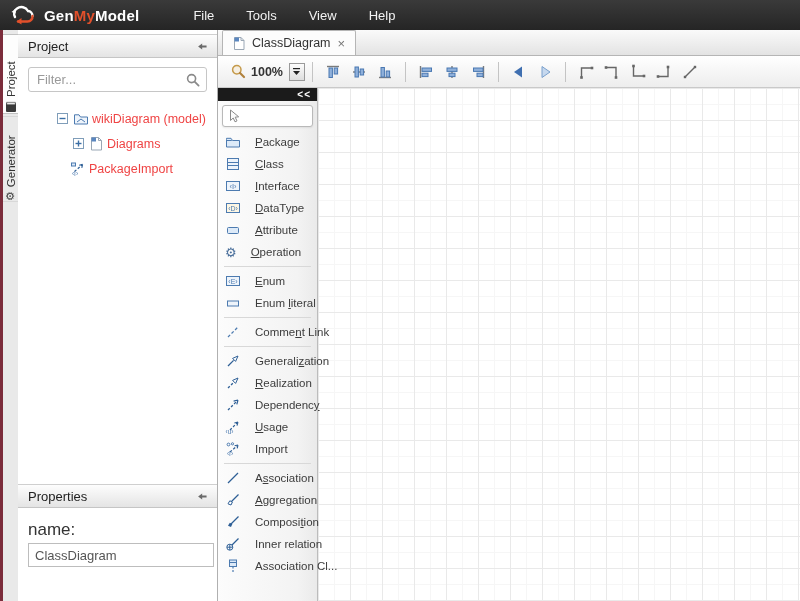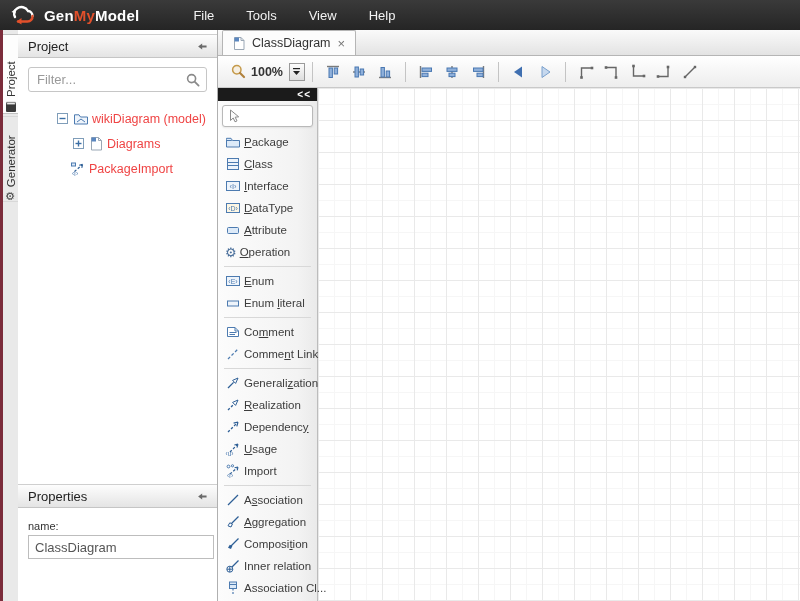--- a/index.html
+++ b/index.html
@@ -41,21 +41,21 @@
     background:#fff; border:1px solid #c6c6c6; border-radius:3px; }
   #filter-input { width:100%; height:100%; border:none; outline:none; background:transparent;
     font-family:"Liberation Sans", sans-serif; font-size:13px; color:#444; padding:0 24px 0 8px; }
   #filter-input::placeholder { color:#9a9a9a; }
   #filter-search-icon { position:absolute; right:5px; top:4px; }
   #tree { margin-top:10px; }
   .tree-row { height:25px; display:flex; align-items:center; gap:3px; font-size:12.5px; color:#ef4444; cursor:default; }
   .expander { width:16px; height:16px; display:flex; align-items:center; justify-content:center; cursor:pointer; }
 
   #props-section { position:absolute; top:454px; left:0; right:0; }
-  .field-label { font-size:11px; color:#333; margin:12px 0 3px 10px; }
+  .field-label { font-size:17px; color:#333; margin:12px 0 3px 10px; }
   #name-input { display:block; margin:0 3px 0 10px; width:186px; height:24px;
     border:1px solid #bdbdbd; font-family:"Liberation Sans", sans-serif;
     font-size:13px; color:#555; padding:0 6px; outline:none; }
 
   
   #tabbar { position:absolute; left:218px; right:0; top:30px; height:26px;
     background:linear-gradient(#fafafa,#e3e3e3); border-bottom:1px solid #b5b5b5; display:flex; align-items:flex-end; }
   #editor-tab { margin-left:4px; height:25px; background:#fcfcfc;
     border:1px solid #b5b5b5; border-bottom:none; border-radius:2px 2px 0 0;
     display:flex; align-items:center; gap:6px; padding:0 9px; cursor:pointer; }
@@ -75,21 +75,21 @@
 
   
   #workspace { position:absolute; left:218px; right:0; top:88px; bottom:0; }
   #palette { position:absolute; left:0; top:0; bottom:0; width:100px;
     background:linear-gradient(to right,#fcfcfc,#f3f3f3 80%,#eaeaea); border-right:1px solid #bcbcbc; z-index:5; }
   #palette-header { height:13px; background:#1b1b1b; color:#fff; font-size:10px; font-weight:bold;
     display:flex; align-items:center; justify-content:flex-end; padding-right:6px; letter-spacing:1px; cursor:pointer; }
   #selection-tool { margin:4px 4px 2px 4px; height:22px; background:#fff; border:1px solid #b9b9b9;
     border-radius:3px; display:flex; align-items:center; padding-left:3px; cursor:pointer;
     box-shadow:0 1px 2px rgba(0,0,0,.08); }
-  .palette-item { height:22px; display:flex; align-items:center; gap:3px; padding-left:7px;
+  .palette-item { height:22px; display:flex; align-items:center; gap:14px; padding-left:7px;
     font-size:11.5px; color:#3c3c3c; cursor:pointer; white-space:nowrap; }
   .palette-item u { text-decoration:underline; }
   .palette-sep { height:1px; background:#d8d8d8; margin:3px 6px 3px 6px; }
   #palette-items { padding-top:2px; }
 
   #canvas { position:absolute; left:100px; right:0; top:0; bottom:0; background-color:#fff;
     background-image:
       linear-gradient(to right, #e9e9e9 1px, transparent 1px),
       linear-gradient(to bottom, #e9e9e9 1px, transparent 1px),
       linear-gradient(to right, #f6f6f6 1px, transparent 1px),
@@ -449,31 +449,20 @@
             <svg width="16" height="16" viewBox="0 0 16 16">
               <rect x="2.5" y="6" width="11" height="5" fill="#eef4fb" stroke="#4d7bb0"></rect>
             </svg>
           </span>
           <span>Enum <u>l</u>iteral</span>
         </div>
         <div class="palette-sep"></div>
         <div class="palette-item">
           <span class="icon">
             <svg width="16" height="16" viewBox="0 0 16 16">
-              <path d="M2.5 3.5 H10 L13.5 7 V12.5 H2.5 Z" fill="#fff" stroke="#4d7bb0"></path>
-              <path d="M10 3.5 V7 H13.5" fill="none" stroke="#4d7bb0"></path>
-              <line x1="4.5" y1="8.5" x2="11.5" y2="8.5" stroke="#4d7bb0"></line>
-              <line x1="4.5" y1="10.5" x2="10" y2="10.5" stroke="#4d7bb0"></line>
-            </svg>
-          </span>
-          <span>Co<u>m</u>ment</span>
-        </div>
-        <div class="palette-item">
-          <span class="icon">
-            <svg width="16" height="16" viewBox="0 0 16 16">
               <line x1="3" y1="13" x2="13" y2="3" stroke="#4d7bb0" stroke-width="1.3" stroke-dasharray="3 2"></line>
             </svg>
           </span>
           <span>Comme<u>n</u>t Link</span>
         </div>
         <div class="palette-sep"></div>
         <div class="palette-item">
           <span class="icon">
             <svg width="16" height="16" viewBox="0 0 16 16">
               <line x1="3" y1="13" x2="8.6" y2="7.4" stroke="#2e5f96" stroke-width="1.3"></line>

